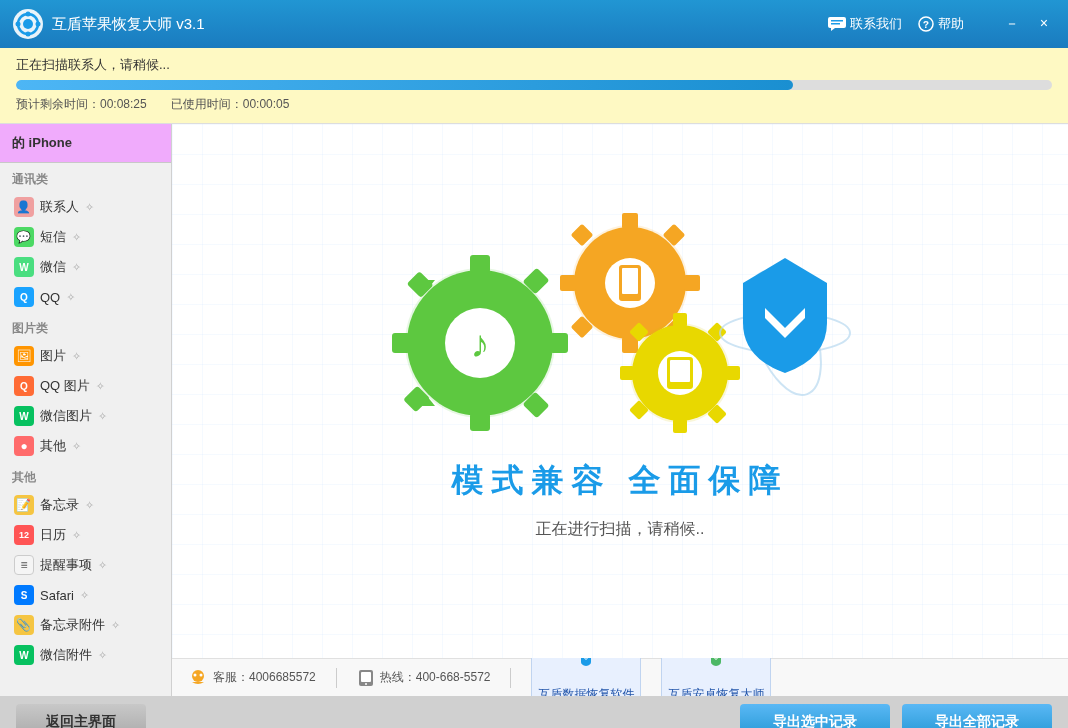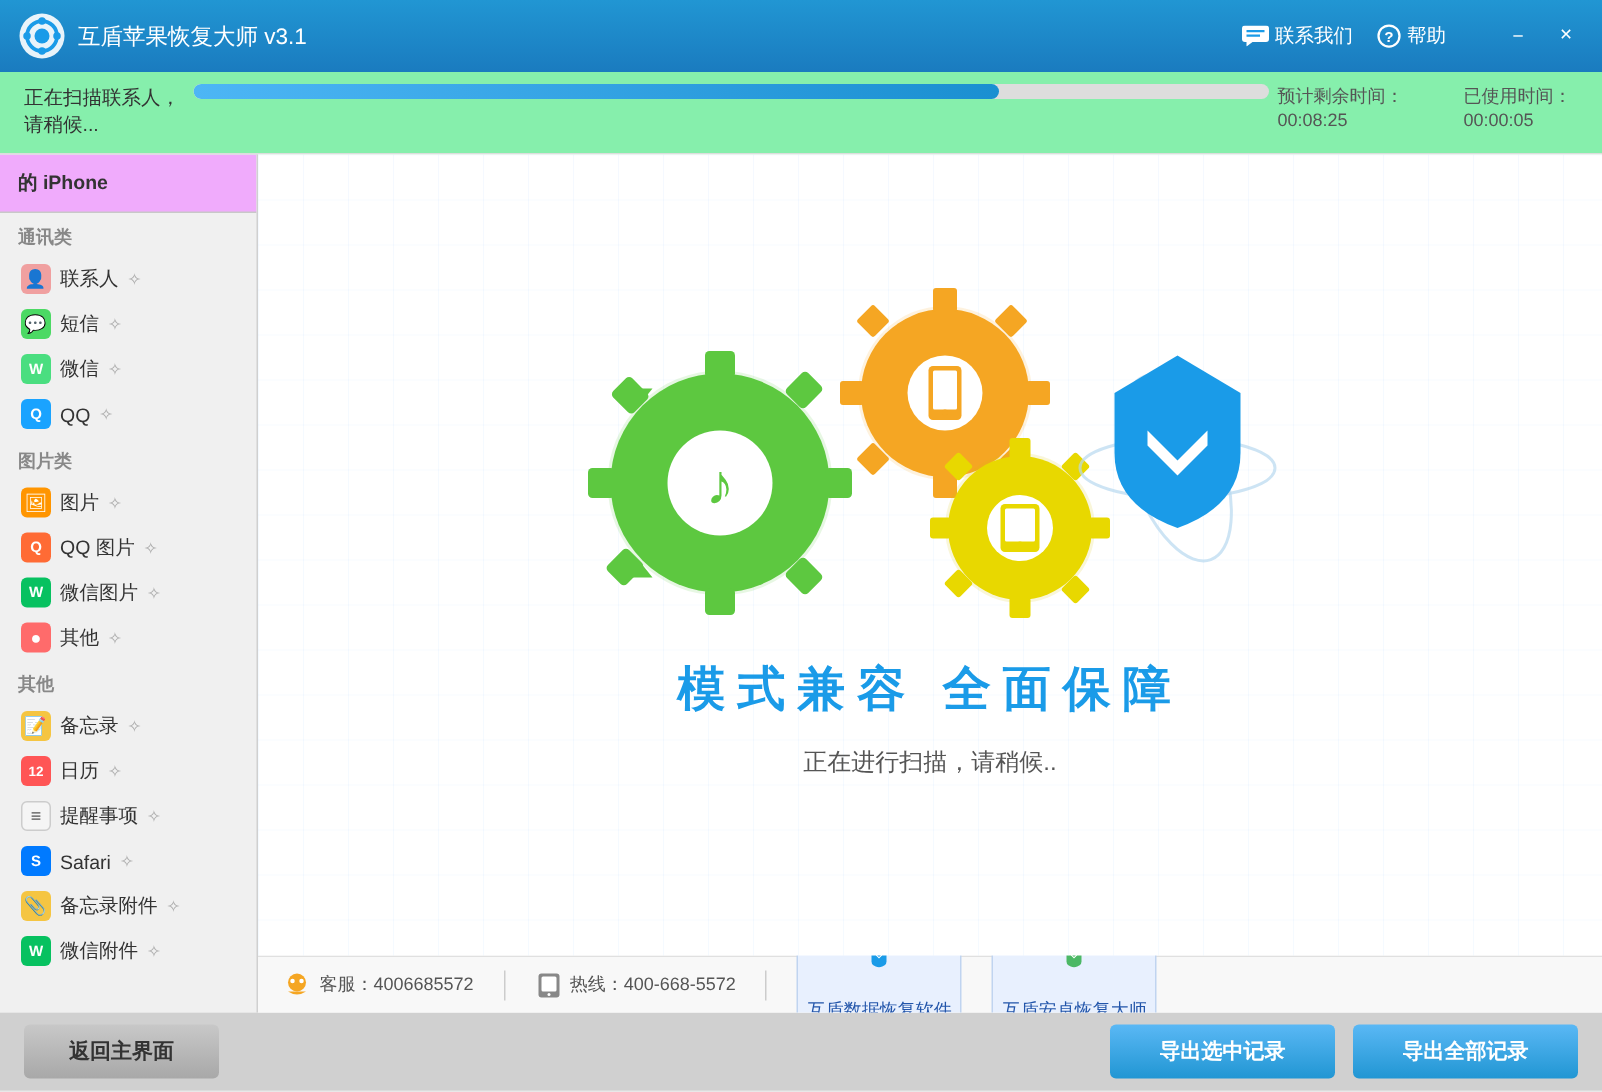--- a/index.html
+++ b/index.html
@@ -58,24 +58,24 @@
       display: flex;
       align-items: center;
       justify-content: center;
       color: white;
       font-size: 14px;
       cursor: pointer;
     }
 
     
     .progress-area {
-      background: #86efac;
+      background: #fef9c3;
       padding: 8px 16px 10px 16px;
       display: flex;
-      flex-direction: row;
+      flex-direction: column;
       gap: 6px;
       border-bottom: 1px solid #ddd;
     }
     .progress-status {
       font-size: 13px;
       color: #333;
     }
     .progress-track {
       width: 100%;
       height: 10px;
@@ -84,21 +84,21 @@
       overflow: hidden;
     }
     .progress-fill {
       height: 100%;
       background: linear-gradient(90deg, #4db6f5, #1a8fd1);
       border-radius: 5px;
       width: 75%;
     }
     .progress-times {
       display: flex;
-      gap: 40px;
+      gap: 24px;
       font-size: 12px;
       color: #555;
     }
 
     
     .main-layout {
       display: flex;
       height: calc(728px - 48px - 56px - 52px);
     }
 

